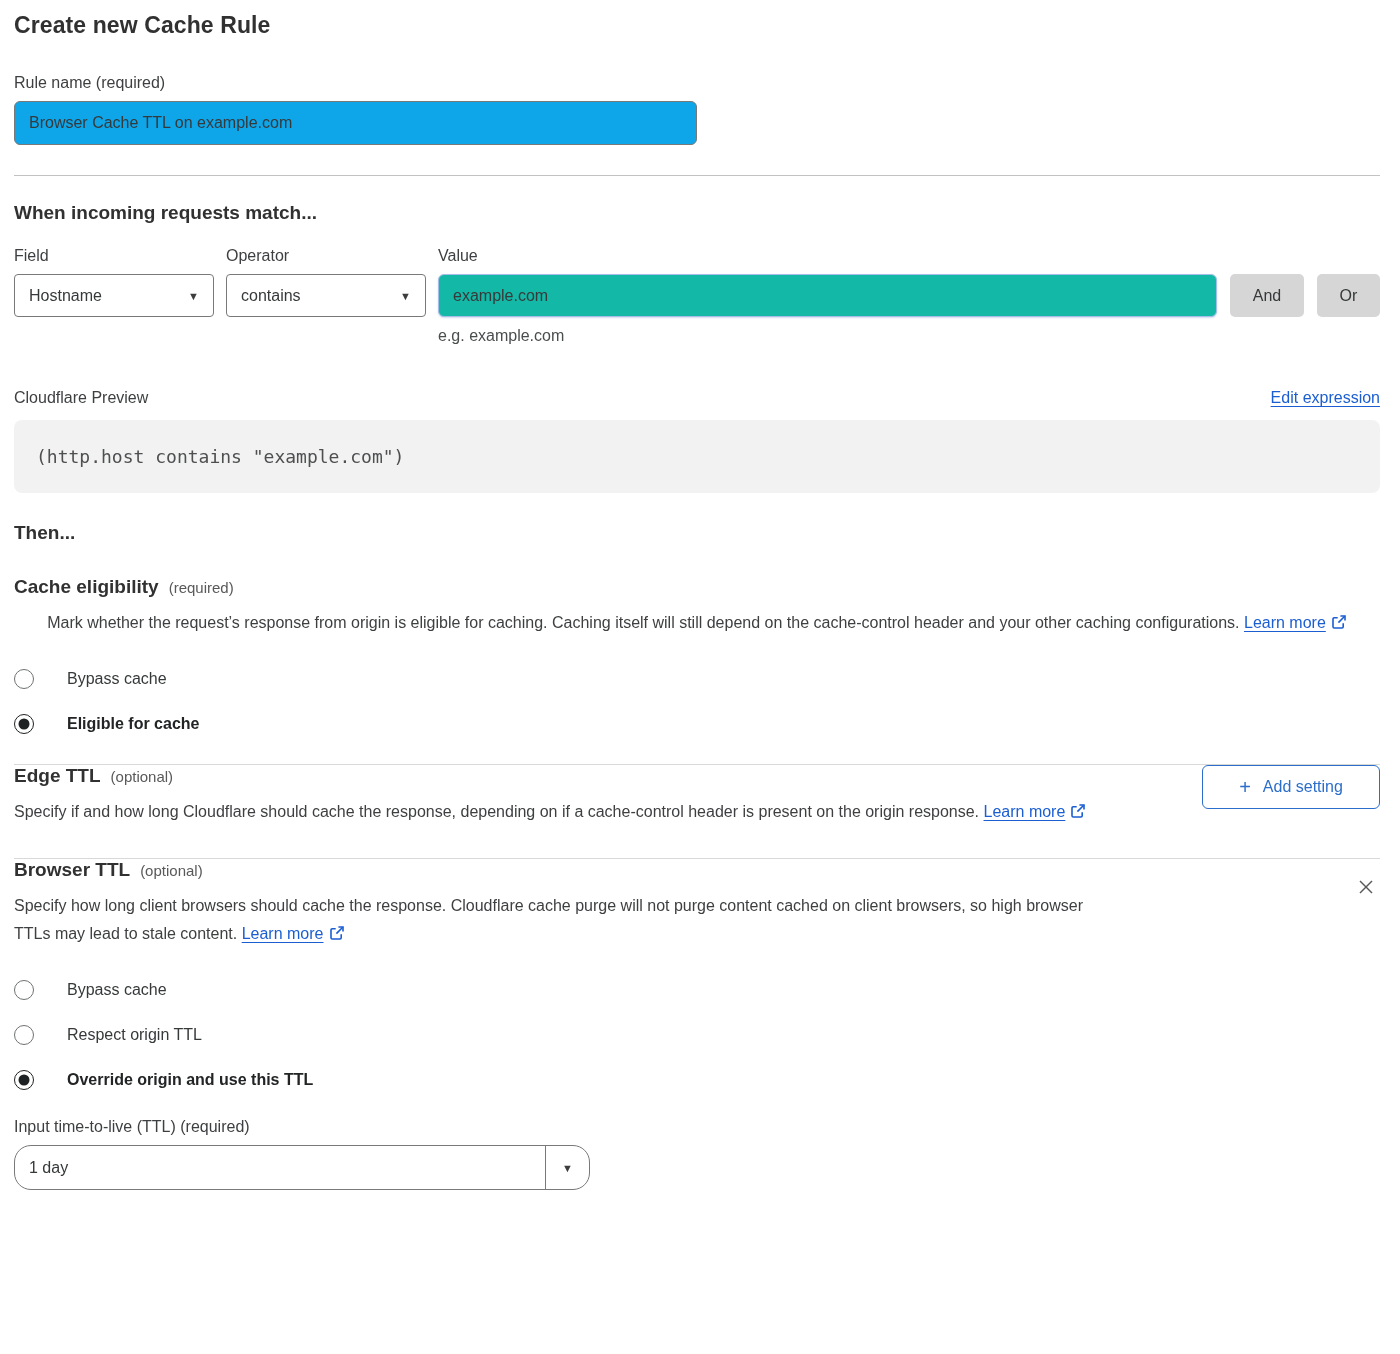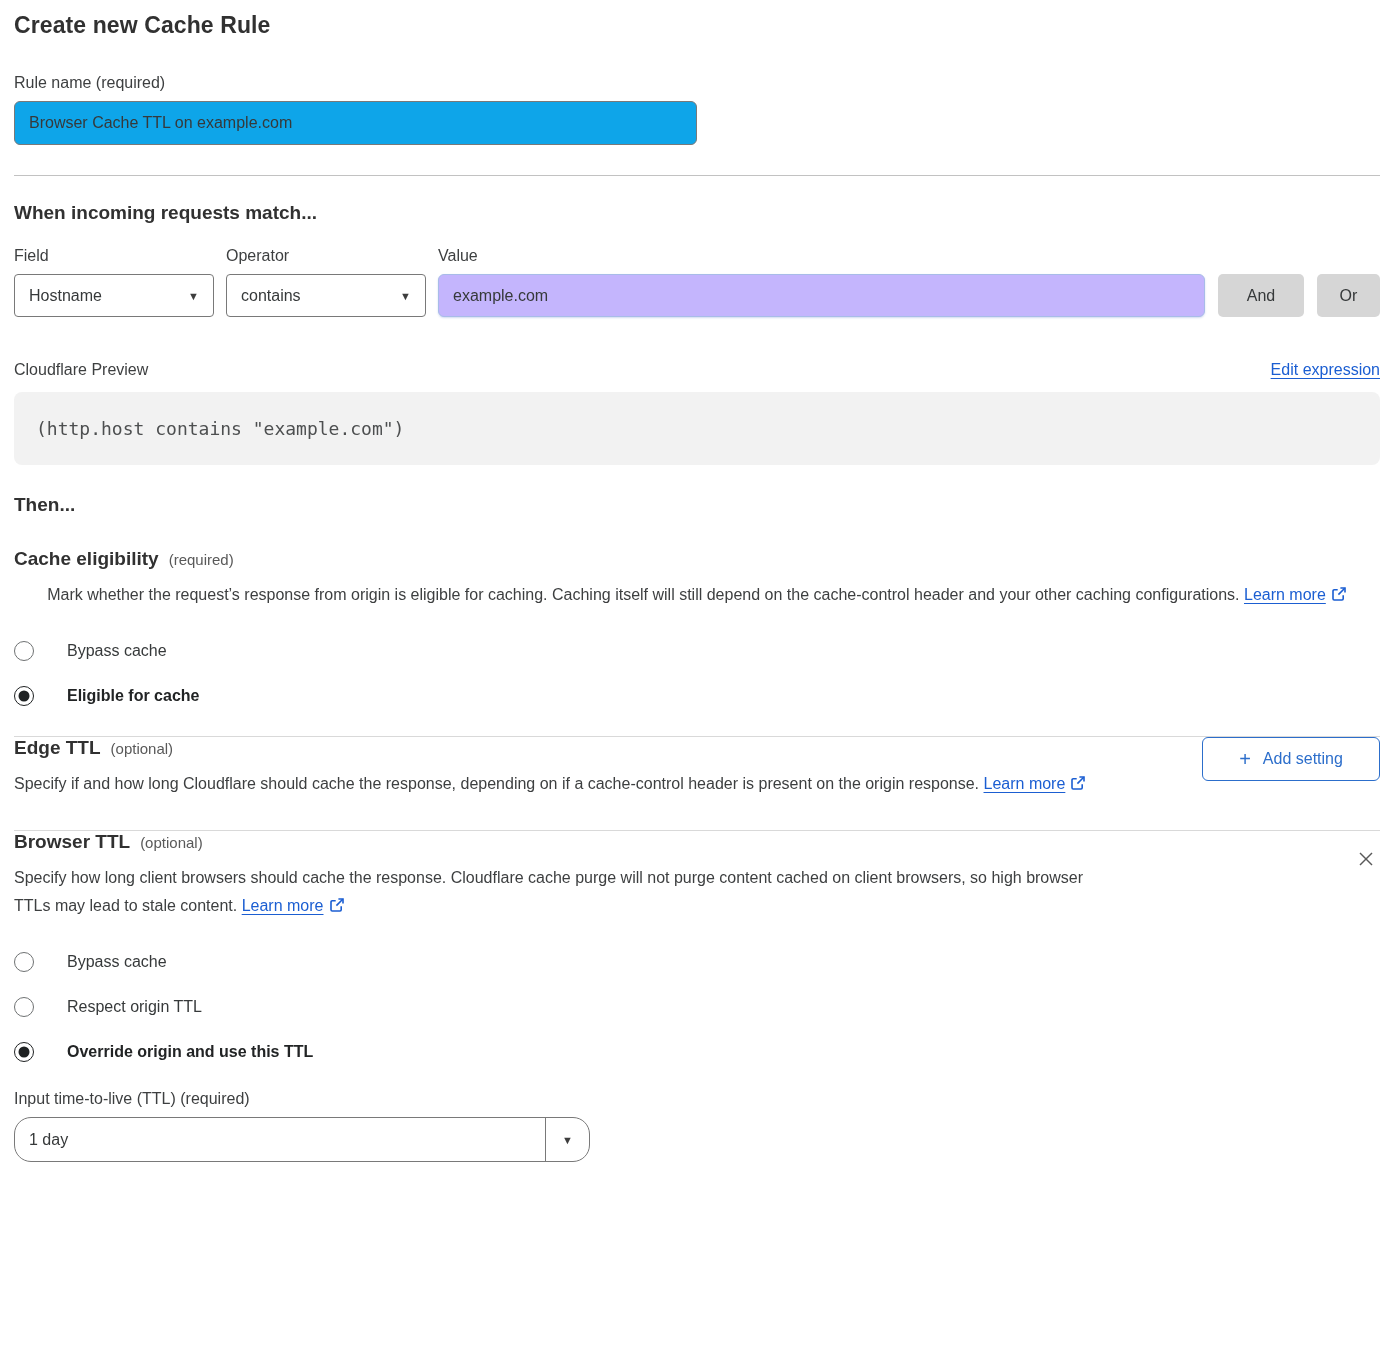--- a/index.html
+++ b/index.html
@@ -39,30 +39,30 @@
   .match-buttons { display: flex; align-items: flex-end; padding-bottom: 0; }
 
   .select-box {
     height: 43px; border: 1px solid #797979; border-radius: 4px; background: #fff;
     display: flex; align-items: center; justify-content: space-between;
     padding: 0 14px; font-size: 16px; color: #36393a; cursor: pointer;
   }
   .select-caret { font-size: 11px; color: #3d3d3d; margin-left: 8px; }
 
   .value-input {
-    height: 43px; background: #c4b5fd; border: 1px solid #a8bce8;
+    height: 43px; background: #14b8a6; border: 1px solid #a8bce8;
     box-shadow: 0 1px 2px rgba(70,110,200,.25);
   }
 
   .conj-btn {
     height: 43px; border: none; border-radius: 5px; background: #d6d6d6;
     color: #36393a; font-size: 16px; font-family: "Liberation Sans", sans-serif;
     cursor: pointer; margin-left: 13px;
   }
-  .btn-and { width: 86px; }
+  .btn-and { width: 74px; }
   .btn-or { width: 63px; }
 
   .value-helper { margin-left: 424px; }
 
   .expr-header { display: flex; justify-content: space-between; align-items: baseline; margin-top: 44px; }
   .expr-label { font-size: 16px; color: #3d3f40; }
   a.link { color: #1b5ed2; text-decoration: underline; text-underline-offset: 3px; cursor: pointer; }
   .expr-link { font-size: 16px; }
 
   .code-block {
@@ -155,20 +155,21 @@
     </div>
     <div class="match-col-value">
       <div class="field-label">Value</div>
       <input type="text" class="text-input value-input" value="example.com" style="">
     </div>
     <div class="match-buttons">
       <button class="conj-btn btn-and">And</button>
       <button class="conj-btn btn-or">Or</button>
     </div>
   </div>
+  <div class="helper-text value-helper">e.g. example.com</div>
 
   <div class="expr-header">
     <div class="expr-label">Cloudflare Preview</div>
     <a class="link expr-link">Edit expression</a>
   </div>
   <div class="code-block">(http.host contains "example.com")</div>
 
   <h2 class="section-heading then-heading">Then...</h2>
 
   <div class="cache-elig">

